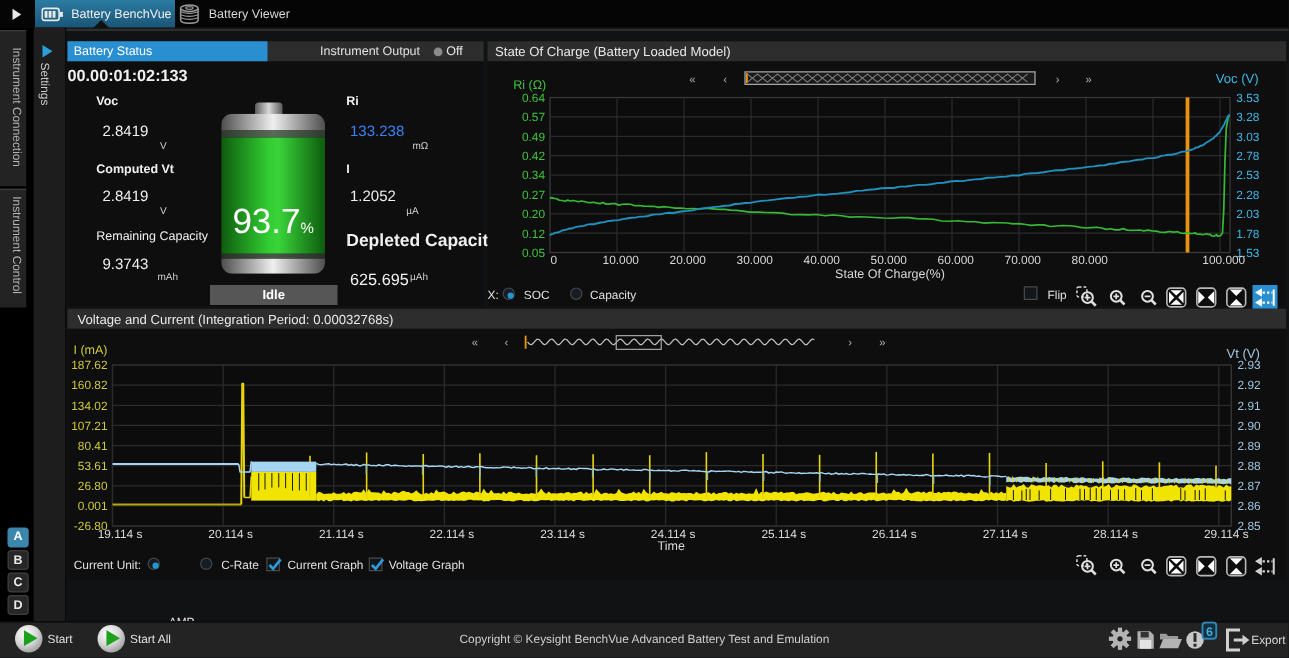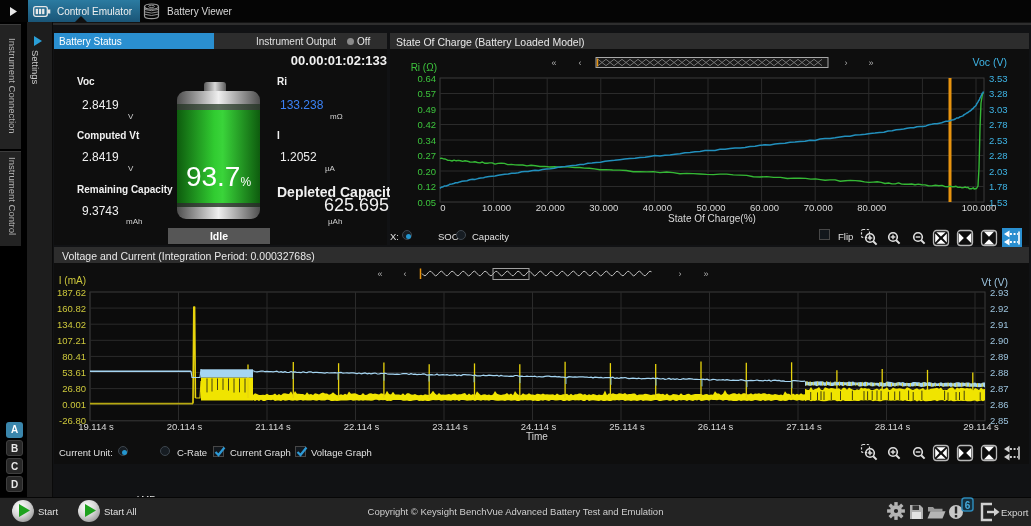--- a/index.html
+++ b/index.html
@@ -11,21 +11,21 @@
     <polygon points="3,2 3,11 10,6.5" fill="#e8e8e8"></polygon>
   </svg>
 <div class="abs" style="left:28px;top:0;width:112px;height:22px;background:linear-gradient(180deg,#2b7ba1,#1a5577);"></div>
 <svg width="18" height="13" viewBox="0 0 18 13" style="position:absolute;left:33px;top:5px">
     <rect x="0.7" y="1.7" width="13.6" height="9.6" rx="2" fill="none" stroke="#e8e8e8" stroke-width="1.3"></rect>
     <rect x="2.7" y="3.8" width="2.3" height="5.4" fill="#e8e8e8"></rect>
     <rect x="5.9" y="3.8" width="2.3" height="5.4" fill="#e8e8e8"></rect>
     <rect x="9.1" y="3.8" width="2.3" height="5.4" fill="#e8e8e8"></rect>
     <rect x="15" y="4.5" width="2.3" height="4" fill="#e8e8e8"></rect>
   </svg>
-<div class="abs" style="left:57px;top:6px;font-size:10px;color:#f0f0f0;">Control Emulator</div>
+<div class="abs" style="left:57px;top:6px;font-size:10px;color:#f0f0f0;">Battery BenchVue</div>
 <svg class="abs" width="16" height="7" style="left:74px;top:16px">
     <polygon points="0,7 14,7 7,0" fill="#111"></polygon>
   </svg>
 <svg width="19" height="17" viewBox="0 0 19 17" style="position:absolute;left:142px;top:3px">
     <ellipse cx="9.5" cy="3.6" rx="7" ry="2.6" fill="none" stroke="#9a9a9a" stroke-width="1.2"></ellipse>
     <ellipse cx="9.5" cy="3.4" rx="3" ry="1.1" fill="none" stroke="#9a9a9a" stroke-width="0.9"></ellipse>
     <path d="M2.5 3.6 L2.5 13 Q2.5 15.6 9.5 15.6 Q16.5 15.6 16.5 13 L16.5 3.6" fill="none" stroke="#9a9a9a" stroke-width="1.2"></path>
     <path d="M2.5 6.4 Q9.5 9 16.5 6.4 M2.5 8.8 Q9.5 11.4 16.5 8.8 M2.5 11.2 Q9.5 13.8 16.5 11.2" fill="none" stroke="#9a9a9a" stroke-width="0.9"></path>
   </svg>
 <div class="abs" style="left:167px;top:6px;font-size:10px;color:#d8d8d8;">Battery Viewer</div>
@@ -50,40 +50,40 @@
 <div class="abs" style="left:53px;top:25px;width:978px;height:472px;background:#111214;"></div>
 
 <div class="abs" style="left:54px;top:33px;width:333px;height:212px;background:#0e0e0e;"></div>
 <div class="abs" style="left:54px;top:33px;width:333px;height:16px;background:#2d2d2d;"></div>
 <div class="abs" style="left:54px;top:33px;width:160px;height:16px;background:#2a8fd0;"></div>
 <div class="abs" style="left:59px;top:36px;font-size:10px;color:#fff;">Battery Status</div>
 <div class="abs" style="left:219px;top:36px;font-size:10px;color:#e0e0e0;margin-left:37px;">Instrument Output</div>
 <div class="abs" style="left:347px;top:38px;width:7px;height:7px;border-radius:50%;background:#8a8a8a;"></div>
 <div class="abs" style="left:357px;top:36px;font-size:10px;color:#e8e8e8;">Off</div>
 
-<div class="abs" style="left:54px;top:53px;width:333px;text-align:right;font-size:13px;font-weight:bold;color:#f0f0f0;">00.00:01:02:133</div>
+<div class="abs" style="left:54px;top:53px;width:333px;text-align:left;font-size:13px;font-weight:bold;color:#f0f0f0;">00.00:01:02:133</div>
 
 <div class="abs" style="left:77px;top:76px;font-size:10px;font-weight:bold;color:#f0f0f0;">Voc</div>
 <div class="abs" style="left:82px;top:98px;font-size:12px;color:#f0f0f0;">2.8419</div>
 <div class="abs" style="left:128px;top:112px;font-size:8px;color:#d0d0d0;">V</div>
 <div class="abs" style="left:77px;top:129.5px;font-size:10px;font-weight:bold;color:#f0f0f0;">Computed Vt</div>
 <div class="abs" style="left:82px;top:150px;font-size:12px;color:#f0f0f0;">2.8419</div>
 <div class="abs" style="left:128px;top:163.5px;font-size:8px;color:#d0d0d0;">V</div>
-<div class="abs" style="left:77px;top:184px;font-size:10px;font-weight:bold;color:#f0f0f0;">Remaining Capacity</div>
+<div class="abs" style="left:77px;top:184px;font-size:10px;font-weight:normal;color:#f0f0f0;">Remaining Capacity</div>
 <div class="abs" style="left:82px;top:204px;font-size:12px;color:#f0f0f0;">9.3743</div>
 <div class="abs" style="left:126px;top:217px;font-size:8px;color:#d0d0d0;">mAh</div>
 
 <div class="abs" style="left:277px;top:76px;font-size:10px;font-weight:bold;color:#f0f0f0;">Ri</div>
 <div class="abs" style="left:280px;top:98px;font-size:12px;color:#3b82f6;">133.238</div>
 <div class="abs" style="left:330px;top:112px;font-size:8px;color:#d0d0d0;">mΩ</div>
 <div class="abs" style="left:277px;top:129.5px;font-size:10px;font-weight:bold;color:#f0f0f0;">I</div>
 <div class="abs" style="left:280px;top:150px;font-size:12px;color:#f0f0f0;">1.2052</div>
 <div class="abs" style="left:325px;top:163.5px;font-size:8px;color:#d0d0d0;">µA</div>
 <div class="abs" style="left:277px;top:184px;font-size:14px;font-weight:bold;color:#f0f0f0;">Depleted Capacity</div>
-<div class="abs" style="left:280px;top:195px;font-size:18px;color:#f0f0f0;margin-left:44px;">625.695</div>
+<div class="abs" style="left:280px;top:216px;font-size:13px;color:#f0f0f0;">625.695</div>
 <div class="abs" style="left:328px;top:217px;font-size:8px;color:#d0d0d0;">µAh</div>
 
 <div class="abs" style="left:204px;top:82px;width:22px;height:12px;border-radius:3px 3px 0 0;background:linear-gradient(90deg,#5a5a5a,#d8d8d8 50%,#5a5a5a);"></div>
 <div class="abs" style="left:177px;top:91px;width:83px;height:128px;border-radius:9px;overflow:hidden;">
   <div style="position:absolute;left:0;top:0;width:83px;height:13px;background:linear-gradient(90deg,#4e4e4e,#efefef 50%,#4e4e4e);"></div>
   <div style="position:absolute;left:0;top:13px;width:83px;height:6px;background:linear-gradient(90deg,#2e3a2e,#5a6a5a 50%,#2e3a2e);"></div>
   <div style="position:absolute;left:0;top:19px;width:83px;height:93px;background:linear-gradient(90deg,#0e5c0e,#31cc31 45%,#3ad43a 55%,#0e5c0e);"></div>
   <div style="position:absolute;left:0;top:112px;width:83px;height:4px;background:linear-gradient(90deg,#233023,#4a584a 50%,#233023);"></div>
   <div style="position:absolute;left:0;top:116px;width:83px;height:12px;background:linear-gradient(90deg,#4e4e4e,#efefef 50%,#4e4e4e);"></div>
 </div>
@@ -152,21 +152,21 @@
     <text x="871.0" y="66.0" fill="#b0b0b0" font-size="9px" text-anchor="middle" font-weight="normal" font-family="Liberation Sans, sans-serif">»</text>
     <rect x="596" y="57.5" width="232" height="10" fill="#1a1a1a" stroke="#a8a8a8" stroke-width="1"></rect>
     <line x1="597.5" y1="58.5" x2="597.5" y2="66.5" stroke="#e8940f" stroke-width="1.5"></line>
     <polyline points="598.0,59.3 606.0,65.7 614.0,59.3 622.0,65.7 630.0,59.3 638.0,65.7 646.0,59.3 654.0,65.7 662.0,59.3 670.0,65.7 678.0,59.3 686.0,65.7 694.0,59.3 702.0,65.7 710.0,59.3 718.0,65.7 726.0,59.3 734.0,65.7 742.0,59.3 750.0,65.7 758.0,59.3 766.0,65.7 774.0,59.3 782.0,65.7 790.0,59.3 798.0,65.7 806.0,59.3 814.0,65.7 822.0,59.3" stroke="#7f7f7f" stroke-width="0.9" fill="none" stroke-opacity="1.0" stroke-linejoin="round"></polyline>
     <polyline points="598.0,65.7 606.0,59.3 614.0,65.7 622.0,59.3 630.0,65.7 638.0,59.3 646.0,65.7 654.0,59.3 662.0,65.7 670.0,59.3 678.0,65.7 686.0,59.3 694.0,65.7 702.0,59.3 710.0,65.7 718.0,59.3 726.0,65.7 734.0,59.3 742.0,65.7 750.0,59.3 758.0,65.7 766.0,59.3 774.0,65.7 782.0,59.3 790.0,65.7 798.0,59.3 806.0,65.7 814.0,59.3 822.0,65.7" stroke="#7f7f7f" stroke-width="0.9" fill="none" stroke-opacity="1.0" stroke-linejoin="round"></polyline>
   </svg>
 <div class="abs" style="left:390px;top:231px;font-size:9.5px;color:#e0e0e0;">X:</div>
 <div style="position:absolute;left:402px;top:230px;width:10px;height:10px;border-radius:50%;background:#161c22;border:1.5px solid #3e464e;">
     <div style="position:absolute;left:2.5px;top:2.5px;width:5px;height:5px;border-radius:50%;background:#2496cf;"></div>
   </div>
-<div class="abs" style="left:438px;top:231px;font-size:9.5px;color:#e0e0e0;text-align:right;">SOC</div>
+<div class="abs" style="left:419px;top:231px;font-size:9.5px;color:#e0e0e0;text-align:right;">SOC</div>
 <div style="position:absolute;left:456px;top:230px;width:10px;height:10px;border-radius:50%;background:#161c22;border:1.5px solid #3e464e;"></div>
 <div class="abs" style="left:472px;top:231px;font-size:9.5px;color:#e0e0e0;">Capacity</div>
 <div style="position:absolute;left:819px;top:229px;width:11px;height:11px;background:#12171c;border:1px solid #474747;"></div>
 <div class="abs" style="left:838px;top:231px;font-size:9.5px;color:#e0e0e0;">Flip</div>
 <svg width="186" height="22" style="position:absolute;left:843px;top:228px">
     <rect x="18.5" y="1.5" width="8" height="8" rx="1.5" fill="none" stroke="#d8d8d8" stroke-width="1.2" stroke-dasharray="2.2,1.6"></rect>
     <circle cx="27" cy="10" r="4.3" fill="none" stroke="#e0e0e0" stroke-width="1.6"></circle>
     <line x1="30.2" y1="13.2" x2="33.6" y2="16.6" stroke="#e0e0e0" stroke-width="2"></line>
     <line x1="24.7" y1="10" x2="29.3" y2="10" stroke="#e0e0e0" stroke-width="1.4"></line>
     <line x1="27" y1="7.7" x2="27" y2="12.3" stroke="#e0e0e0" stroke-width="1.4"></line>

